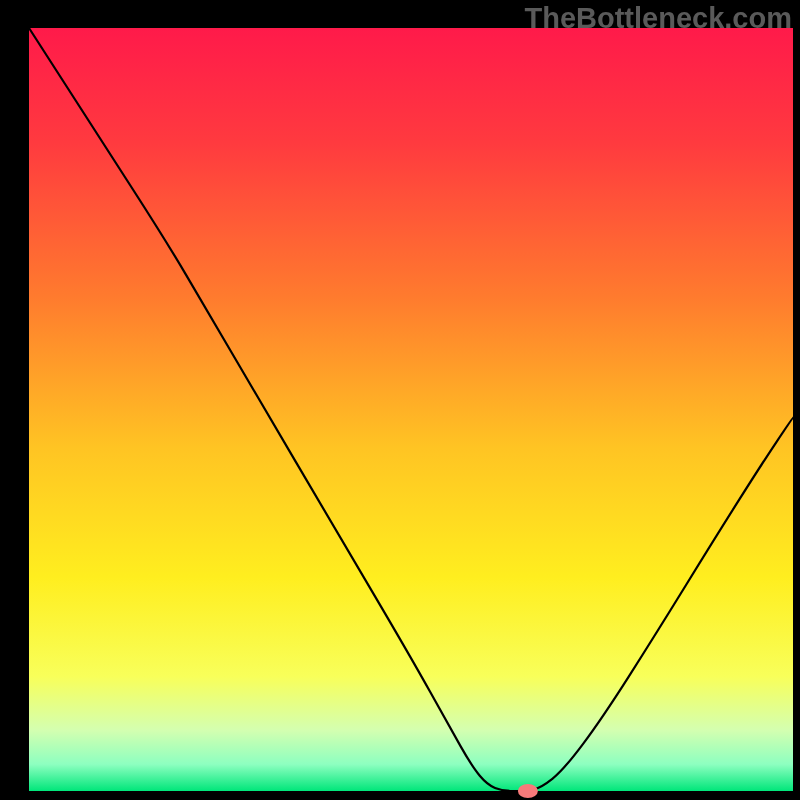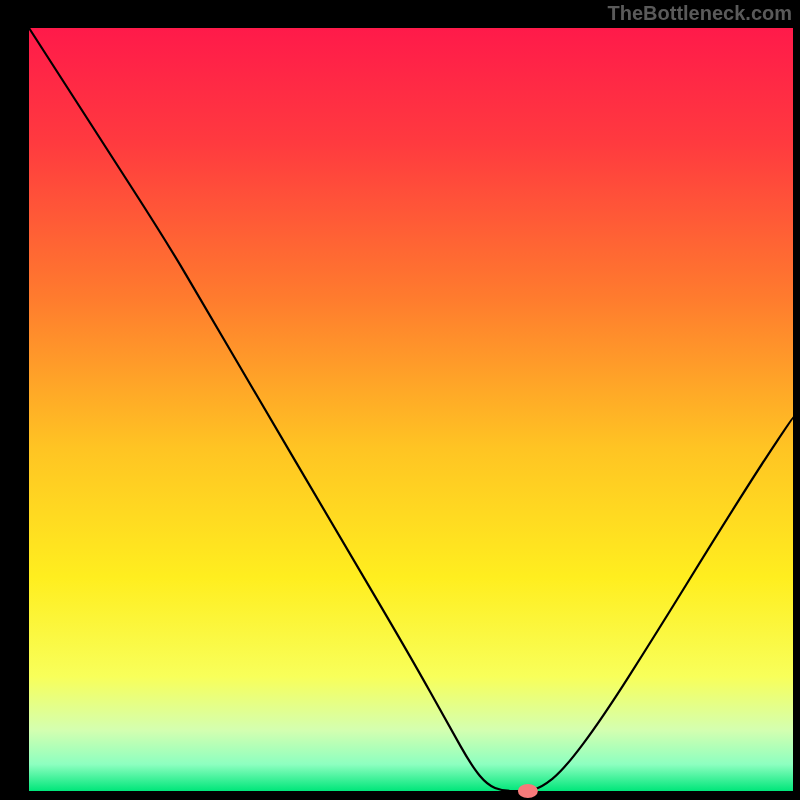--- a/index.html
+++ b/index.html
@@ -13,21 +13,21 @@
   .chart-container {
     position: relative;
     width: 800px;
     height: 800px;
   }
   .watermark {
     position: absolute;
     top: 2px;
     right: 8px;
     font-family: Arial, Helvetica, sans-serif;
-    font-size: 20px;
+    font-size: 29px;
     font-weight: 600;
     color: #5a5a5a;
     z-index: 10;
   }
   svg {
     display: block;
   }
 </style>
 </head>
 <body>

